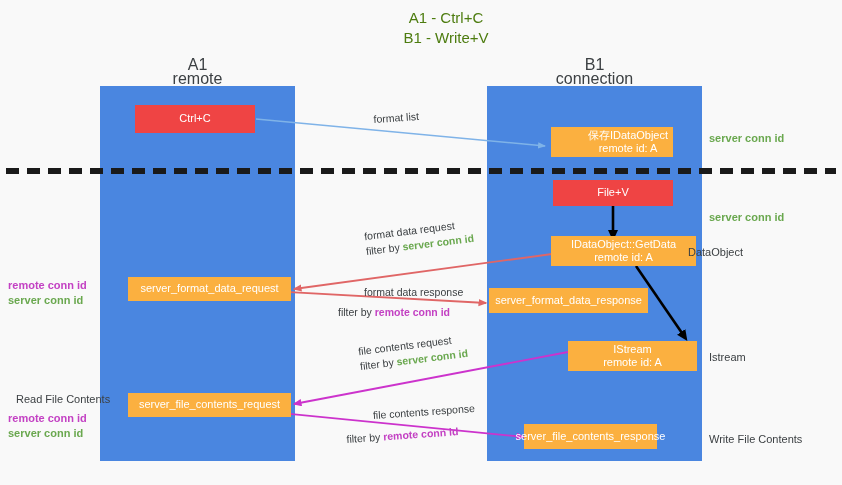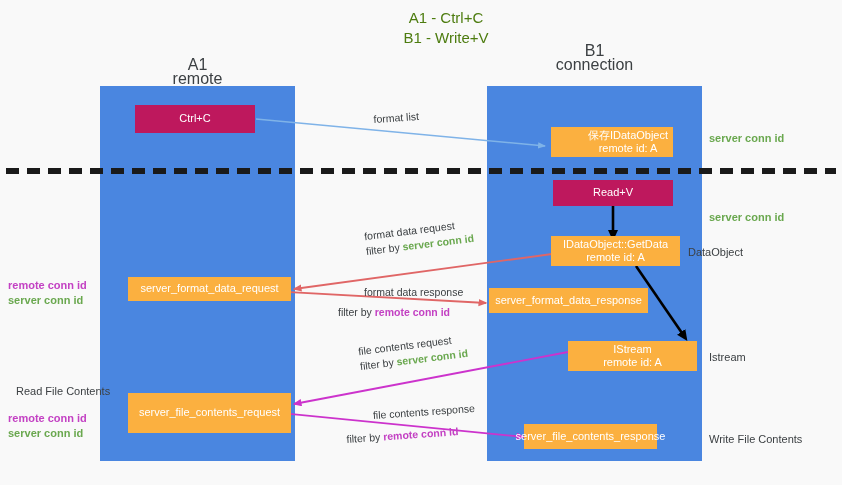--- a/index.html
+++ b/index.html
@@ -61,21 +61,21 @@
     display: flex;
     flex-direction: column;
     align-items: center;
     justify-content: center;
     color: #ffffff;
     font-size: 11px;
     line-height: 13.5px;
     text-align: center;
     white-space: nowrap;
   }
-  .node.green { background: #be185d; }
+  .node.green { background: #ef4444; }
   .node.orange { background: #fbb040; }
   .node .sub { display: block; }
   
   .edge-label {
     position: absolute;
     font-size: 10.5px;
     line-height: 15px;
     color: #3c4043;
     white-space: nowrap;
   }
@@ -114,21 +114,21 @@
 
   <div class="title">
     <div>A1 - Ctrl+C</div>
     <div>B1 - Write+V</div>
   </div>
 
   <div class="lane-head" style="left:100px; top:58px; width:195px;">
     <span class="l1">A1</span>
     <span class="l2">remote</span>
   </div>
-  <div class="lane-head" style="left:487px; top:44px; width:215px;">
+  <div class="lane-head" style="left:487px; top:58px; width:215px;">
     <span class="l1">B1</span>
     <span class="l2">connection</span>
   </div>
 
   <div class="lane" style="left:100px; top:86px; width:195px; height:375px;"></div>
   <div class="lane" style="left:487px; top:86px; width:215px; height:375px;"></div>
 
   <svg class="overlay" viewBox="0 0 842 485">
     <defs>
       <marker id="ah-blue" markerWidth="9" markerHeight="9" refX="7" refY="3.2" orient="auto" markerUnits="userSpaceOnUse">
@@ -165,42 +165,42 @@
   <div class="node green" style="left:135px; top:105px; width:120px; height:28px;">
     <span>Ctrl+C</span>
   </div>
 
   <div class="node orange" style="left:551px; top:127px; width:122px; height:30px;padding-left:32px;">
     <span>保存IDataObject</span>
     <span class="sub">remote id: A</span>
   </div>
 
   <div class="node green" style="left:553px; top:180px; width:120px; height:26px;">
-    <span>Read+V</span>
-  </div>
-
-  <div class="node orange" style="left:551px; top:236px; width:129px; height:30px;">
+    <span>File+V</span>
+  </div>
+
+  <div class="node orange" style="left:551px; top:236px; width:145px; height:30px;">
     <span>IDataObject::GetData</span>
     <span class="sub">remote id: A</span>
   </div>
 
   <div class="node orange" style="left:489px; top:288px; width:159px; height:25px;">
     <span>server_format_data_response</span>
   </div>
 
   <div class="node orange" style="left:128px; top:277px; width:163px; height:24px;">
     <span>server_format_data_request</span>
   </div>
 
   <div class="node orange" style="left:568px; top:341px; width:129px; height:30px;">
     <span>IStream</span>
     <span class="sub">remote id: A</span>
   </div>
 
-  <div class="node orange" style="left:128px; top:393px; width:163px; height:40px;">
+  <div class="node orange" style="left:128px; top:393px; width:163px; height:24px;">
     <span>server_file_contents_request</span>
   </div>
 
   <div class="node orange" style="left:524px; top:424px; width:133px; height:25px;">
     <span>server_file_contents_response</span>
   </div>
 
   <div class="edge-label rot-up" style="left:374px; top:112px; transform: rotate(-4deg);">
     <div>format list</div>
   </div>
@@ -243,21 +243,21 @@
 
   <div class="side-note plain" style="left:709px; top:432px;">
     <span>Write File Contents</span>
   </div>
 
   <div class="side-note" style="left:8px; top:278px;">
     <div class="rem">remote conn id</div>
     <div class="srv">server conn id</div>
   </div>
 
-  <div class="side-note plain" style="left:8px; top:384px;padding-left:8px;">
+  <div class="side-note plain" style="left:8px; top:392px;padding-left:8px;">
     <span>Read File Contents</span>
   </div>
 
   <div class="side-note" style="left:8px; top:411px;">
     <div class="rem">remote conn id</div>
     <div class="srv">server conn id</div>
   </div>
 
 </div>
 

